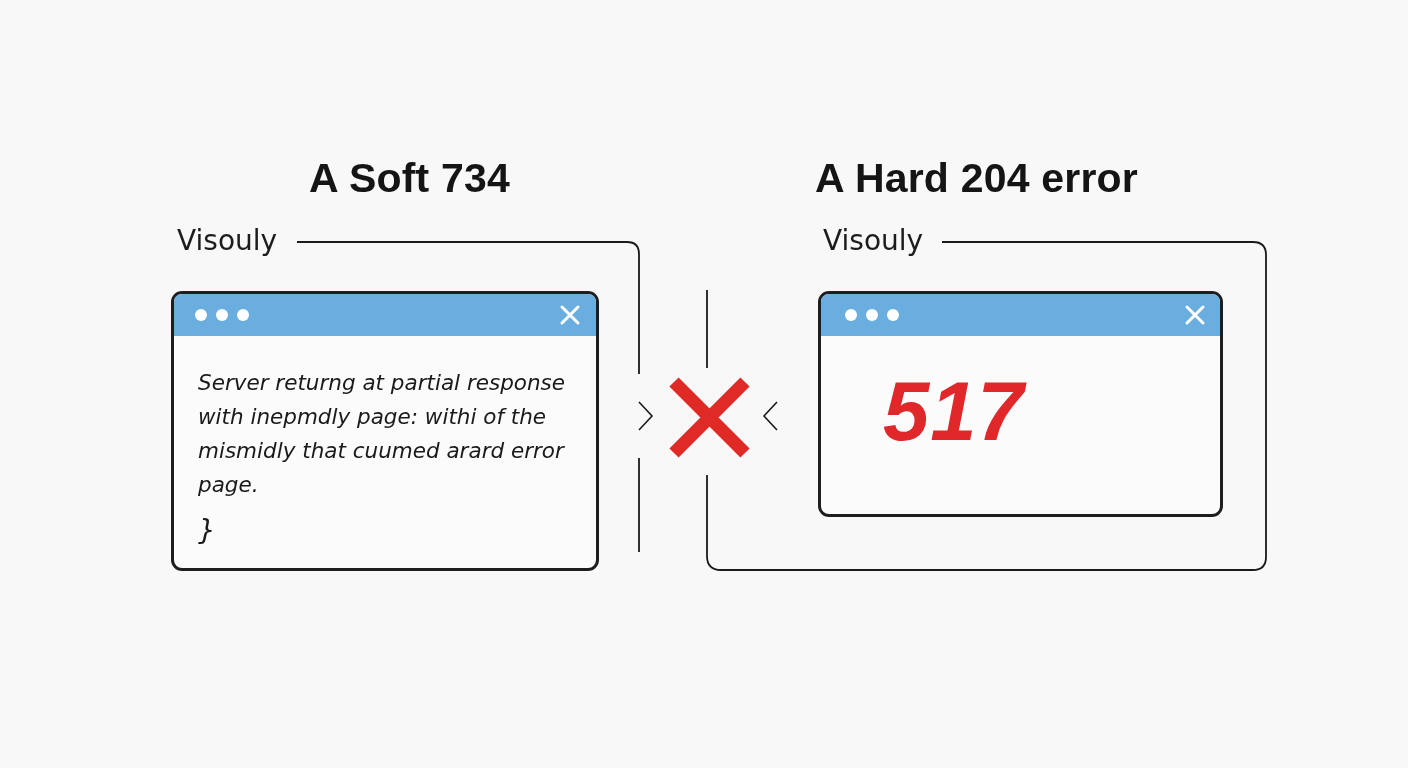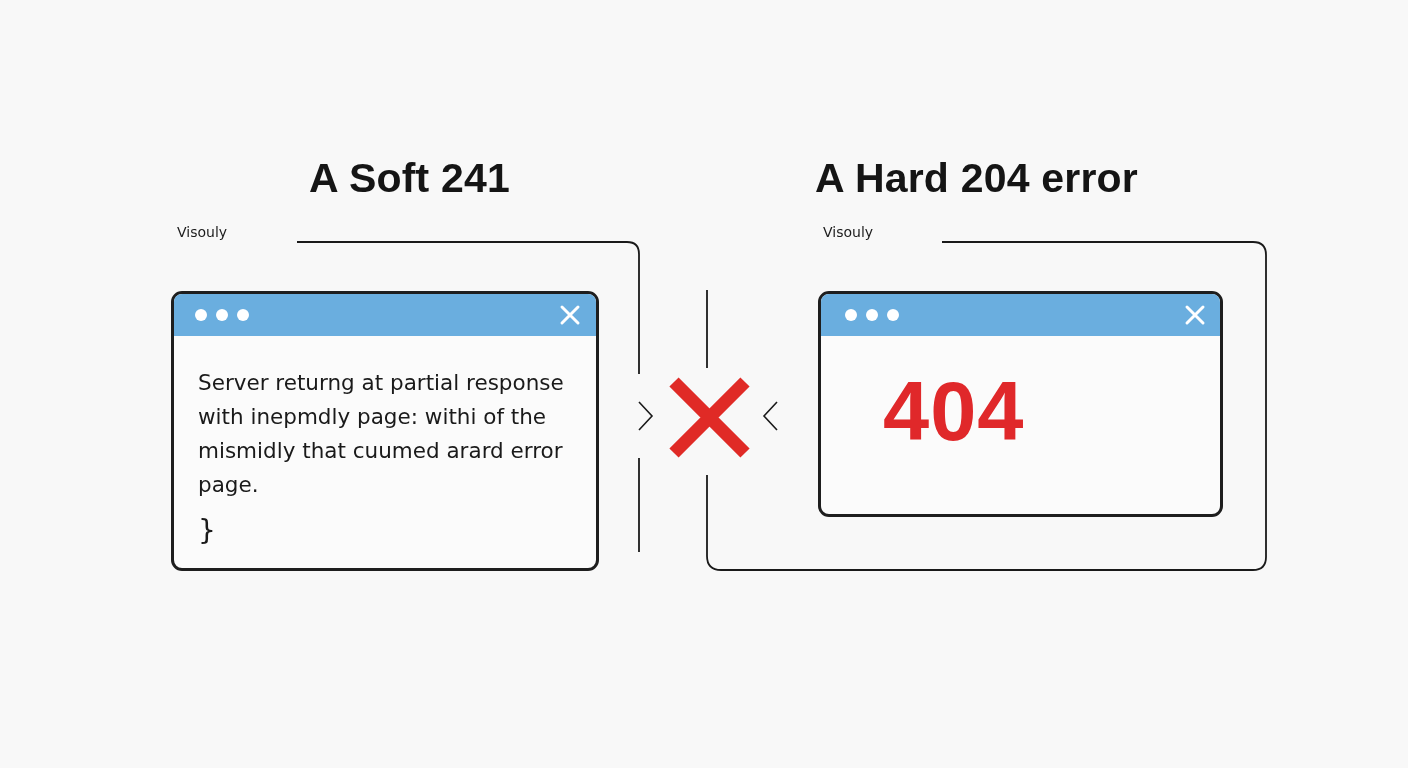--- a/index.html
+++ b/index.html
@@ -10,26 +10,26 @@
     color:#111;
   }
   .abs { position:absolute; }
   .title {
     font-family:"Liberation Sans", sans-serif;
     font-weight:bold; font-size:41px; color:#151515; white-space:nowrap;
     letter-spacing:0.2px;
   }
   .label {
     font-family:"DejaVu Sans", sans-serif;
-    font-size:14px; color:#1c1c1c; white-space:nowrap;
+    font-size:28px; color:#1c1c1c; white-space:nowrap;
   }
   .window {
     position:absolute; box-sizing:border-box;
     border:3px solid #1e1e1e; border-radius:11px;
-    background:#fbfbfb; overflow:hidden;
+    background:#fbfbfb; overflow:hidden;font-style:italic;
   }
   .titlebar {
     position:absolute; left:0; right:0; top:0; height:42px;
     background:#6aaedf;
   }
   .dot {
     position:absolute; top:15px; width:12px; height:12px; border-radius:50%;
     background:#ffffff;
   }
   .close {
@@ -67,21 +67,21 @@
   </g>
   <g>
     <path d="M777 402 L764 416 L777 430" fill="none" stroke="#1a1a1a" stroke-width="1.6"></path>
   </g>
 
   <g>
     <path d="M674 382 L745 453 M745 382 L674 453" stroke="#e02a26" stroke-width="13" stroke-linecap="butt"></path>
   </g>
 </svg>
 
-<div class="abs title" style="left:309px; top:155px;">A Soft 241</div>
+<div class="abs title" style="left:309px; top:155px;">A Soft 734</div>
 <div class="abs label" style="left:177px; top:224px;">Visouly</div>
 
 <div class="window" style="left:171px; top:291px; width:428px; height:280px;">
   <div class="titlebar">
     <span class="dot" style="left:21px;"></span>
     <span class="dot" style="left:42px;"></span>
     <span class="dot" style="left:63px;"></span>
     <svg class="close" style="left:384px;" viewBox="0 0 24 24">
       <path d="M4 4 L20 20 M20 4 L4 20" stroke="#ffffff" stroke-width="3" stroke-linecap="round"></path>
     </svg>
@@ -95,14 +95,14 @@
 
 <div class="window" style="left:818px; top:291px; width:405px; height:226px;">
   <div class="titlebar">
     <span class="dot" style="left:24px;"></span>
     <span class="dot" style="left:45px;"></span>
     <span class="dot" style="left:66px;"></span>
     <svg class="close" style="left:362px;" viewBox="0 0 24 24">
       <path d="M4 4 L20 20 M20 4 L4 20" stroke="#ffffff" stroke-width="3" stroke-linecap="round"></path>
     </svg>
   </div>
-  <div class="code404">404</div>
+  <div class="code404">517</div>
 </div>
 
 </body></html>

